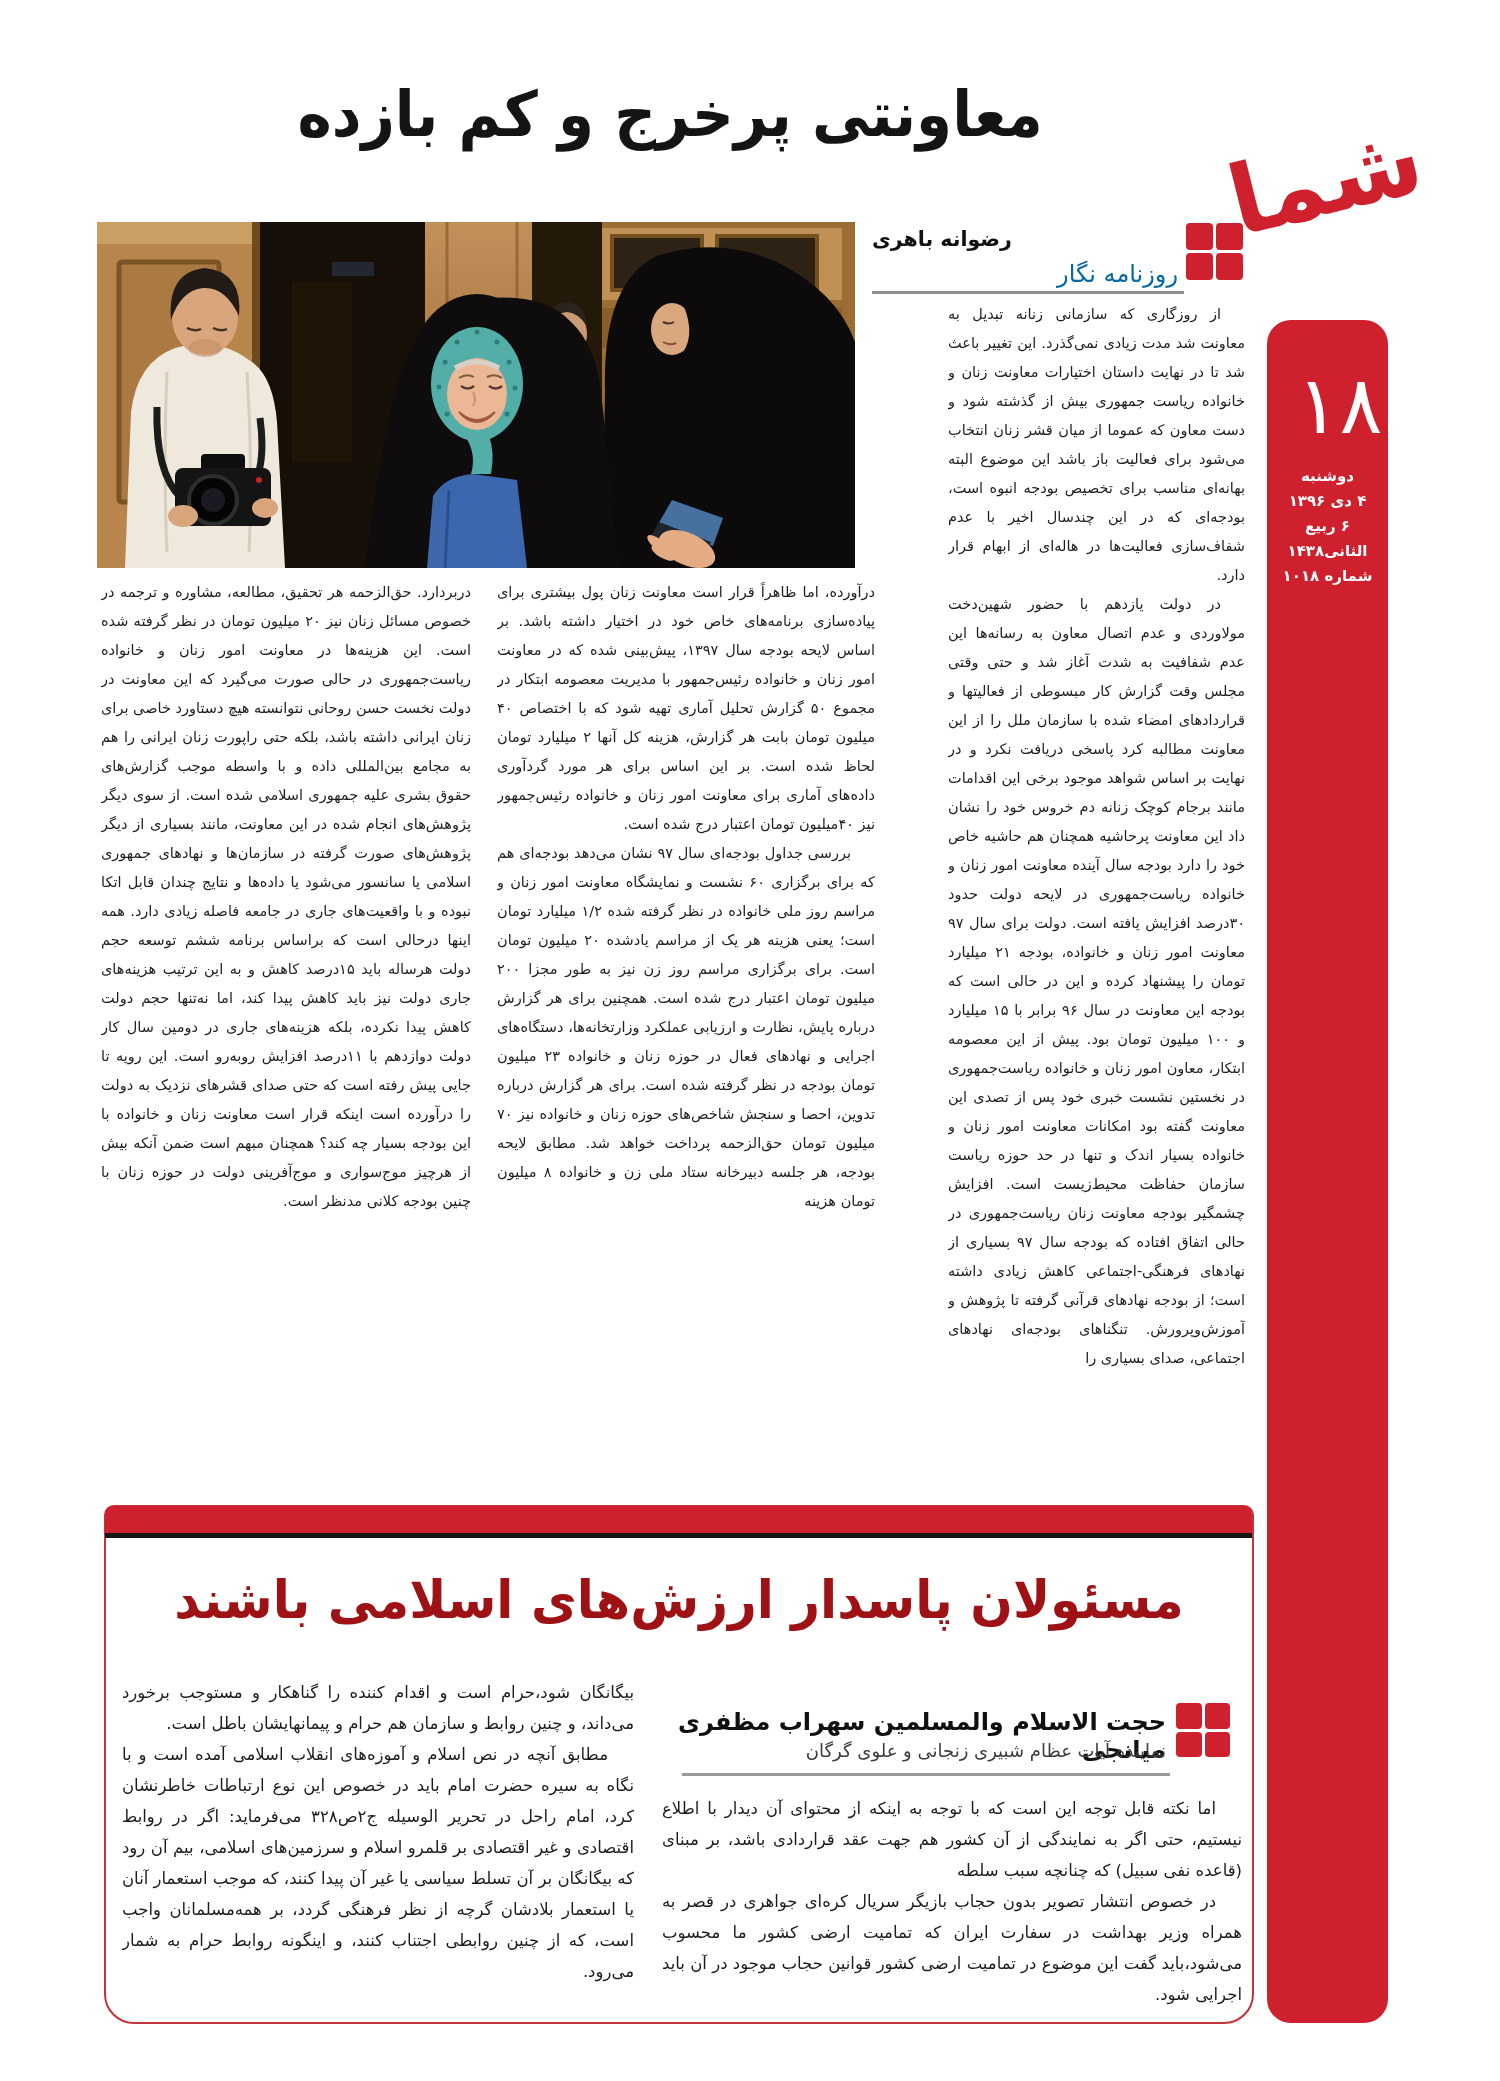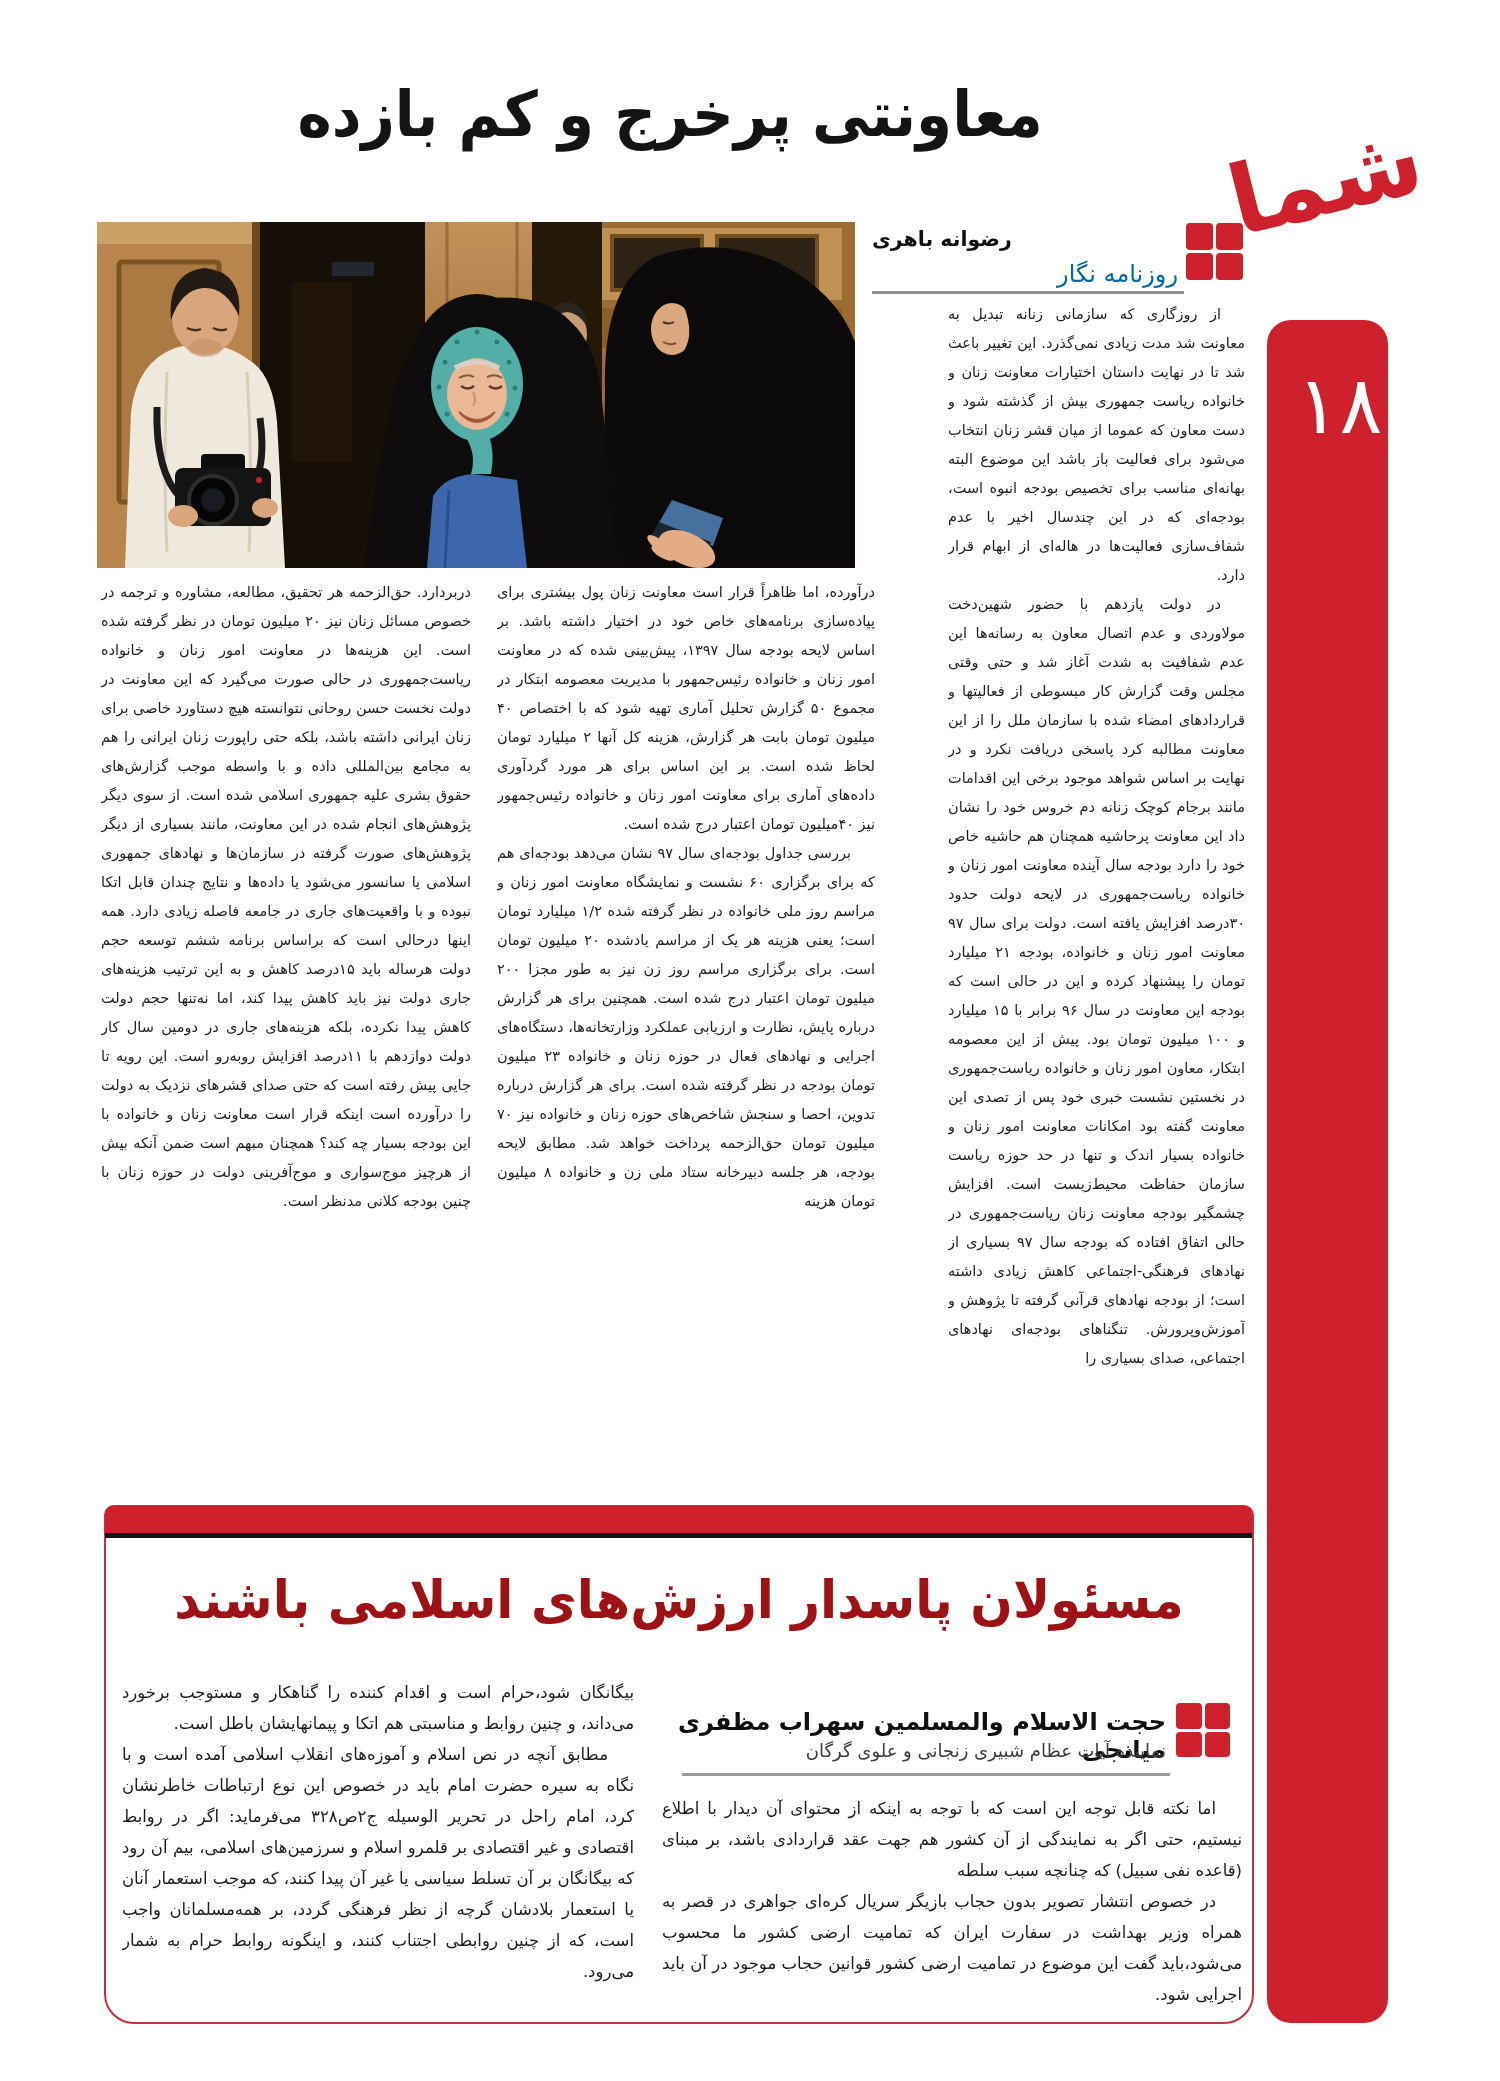--- a/index.html
+++ b/index.html
@@ -74,20 +74,26 @@
 </style>
 </head>
 <body>
 
 <div class="page">
 
   <div class="abs logo">شما</div>
 
   <div class="abs red-col">
     <div class="page-num">۱۸</div>
+    <div class="dates">
+      <div>دوشنبه</div>
+      <div>۴ دی ۱۳۹۶</div>
+      <div>۶ ربیع الثانی۱۴۳۸</div>
+      <div class="issue-line">شماره ۱۰۱۸</div>
+    </div>
   </div>
 
   <h1 class="abs headline1">معاونتی پرخرج و کم بازده</h1>
 
   <div class="abs byline-icon icon1">
     <span></span>
       <span></span>
       <span></span>
       <span></span>
   </div>
@@ -225,18 +231,18 @@
     </div>
     <div class="abs b2-name">حجت الاسلام والمسلمین سهراب مظفری میانجی</div>
     <div class="abs b2-role">نماینده آیات عظام شبیری زنجانی و علوی گرگان</div>
     <div class="abs rule2"></div>
 
     <div class="col2 col2R">
         <p>اما نکته قابل توجه این است که با توجه به اینکه از محتوای آن دیدار با اطلاع نیستیم، حتی اگر به نمایندگی از آن کشور هم جهت عقد قراردادی باشد، بر مبنای (قاعده نفی سبیل) که چنانچه سبب سلطه</p>
         <p>در خصوص انتشار تصویر بدون حجاب بازیگر سریال کره‌ای جواهری در قصر به همراه وزیر بهداشت در سفارت ایران که تمامیت ارضی کشور ما محسوب می‌شود،باید گفت این موضوع در تمامیت ارضی کشور قوانین حجاب موجود در آن باید اجرایی شود.</p>
       </div>
     <div class="col2 col2L cont">
-        <p>بیگانگان شود،حرام است و اقدام کننده را گناهکار و مستوجب برخورد می‌داند، و چنین روابط و مناسبتی هم اتکا و پیمانهایشان باطل است.</p>
+        <p>بیگانگان شود،حرام است و اقدام کننده را گناهکار و مستوجب برخورد می‌داند، و چنین روابط و سازمان هم حرام و پیمانهایشان باطل است.</p>
         <p>مطابق آنچه در نص اسلام و آموزه‌های انقلاب اسلامی آمده است و با نگاه به سیره حضرت امام باید در خصوص این نوع ارتباطات خاطرنشان کرد، امام راحل در تحریر الوسیله ج۲ص۳۲۸ می‌فرماید: اگر در روابط اقتصادی و غیر اقتصادی بر قلمرو اسلام و سرزمین‌های اسلامی، بیم آن رود که بیگانگان بر آن تسلط سیاسی یا غیر آن پیدا کنند، که موجب استعمار آنان یا استعمار بلادشان گرچه از نظر فرهنگی گردد، بر همه‌مسلمانان واجب است، که از چنین روابطی اجتناب کنند، و اینگونه روابط حرام به شمار می‌رود.</p>
       </div>
   </div>
 
 </div>
 
 </body></html>

